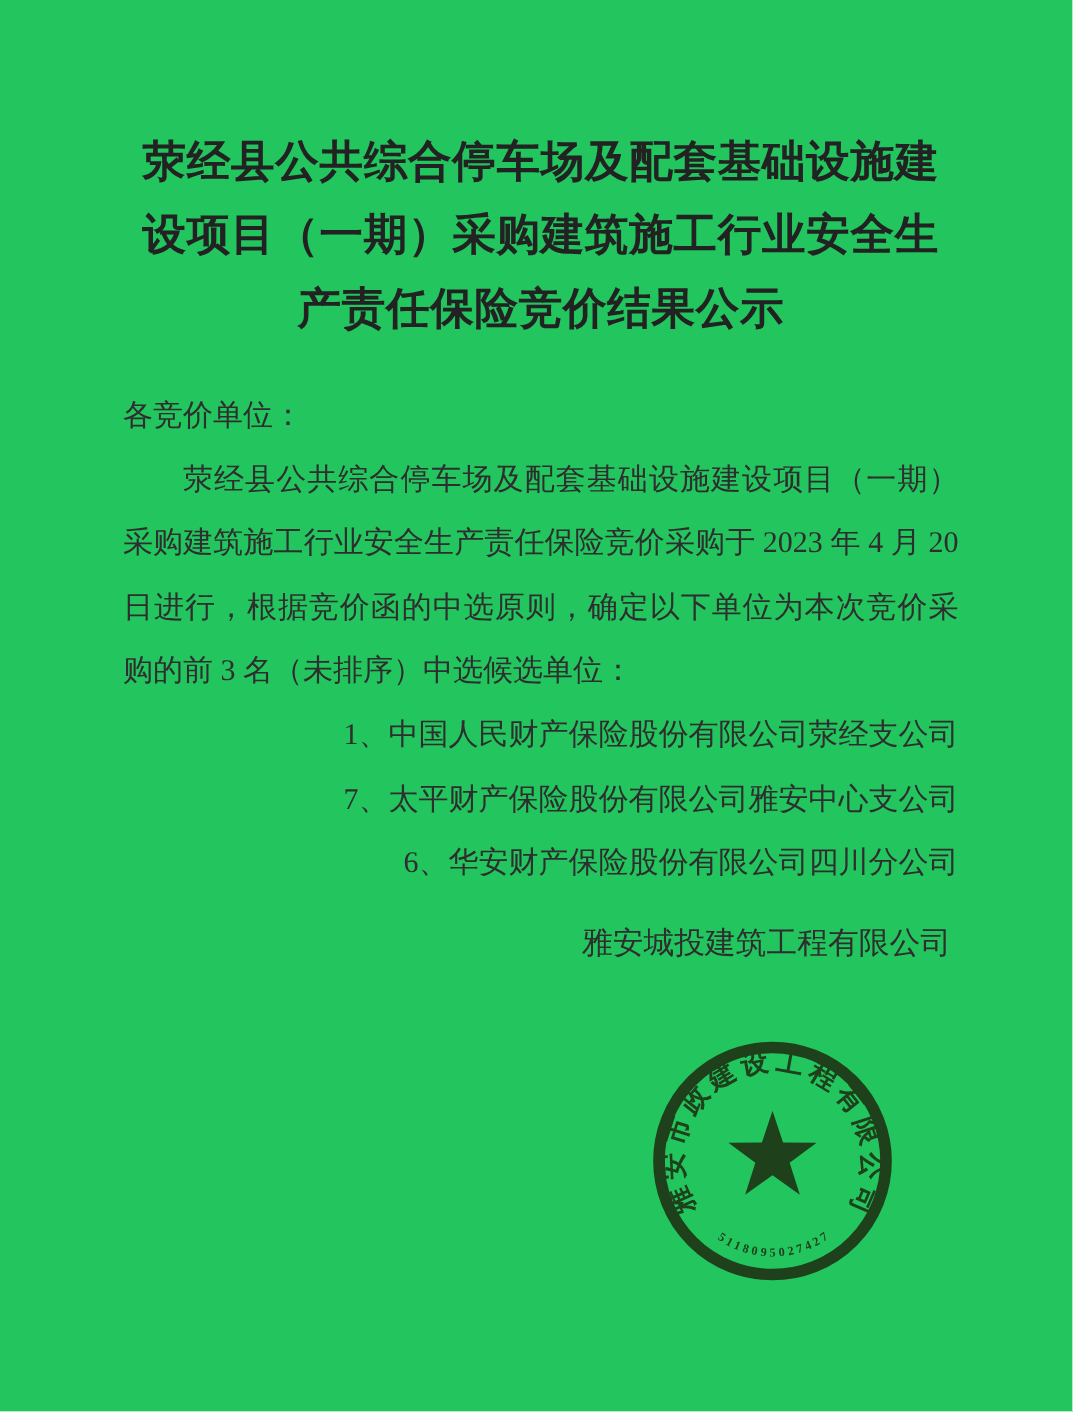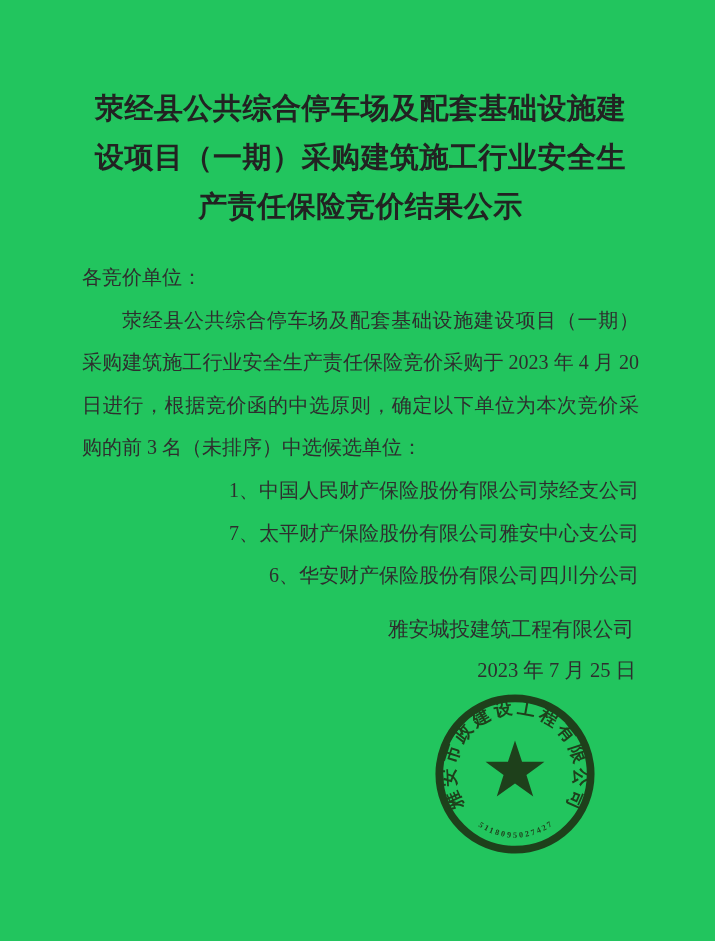--- a/index.html
+++ b/index.html
@@ -88,21 +88,20 @@
       <p class="para-indent">荥经县公共综合停车场及配套基础设施建设项目（一期）采购建筑施工行业安全生产责任保险竞价采购于 2023 年 4 月 20 日进行，根据竞价函的中选原则，确定以下单位为本次竞价采购的前 3 名（未排序）中选候选单位：</p>
 
       <p class="list-item">1、中国人民财产保险股份有限公司荥经支公司</p>
       <p class="list-item">7、太平财产保险股份有限公司雅安中心支公司</p>
       <p class="list-item">6、华安财产保险股份有限公司四川分公司</p>
 
     </div>
 
     <div class="sign-block">
       <p class="sign-company">雅安城投建筑工程有限公司</p>
-      <p class="sign-date">2023 年 7 月 25 日</p>
     </div>
 
   </div>
 
   <div class="stamp">
     <svg viewBox="0 0 200 200" xmlns="http://www.w3.org/2000/svg">
       <defs>
         <path id="stamp-arc-top" d="M 44.8 143.1 A 70 70 0 1 1 155.2 143.1" fill="none"></path>
         <path id="stamp-arc-bottom" d="M 52.4 156.7 A 74 74 0 0 0 147.6 156.7" fill="none"></path>
       </defs>

